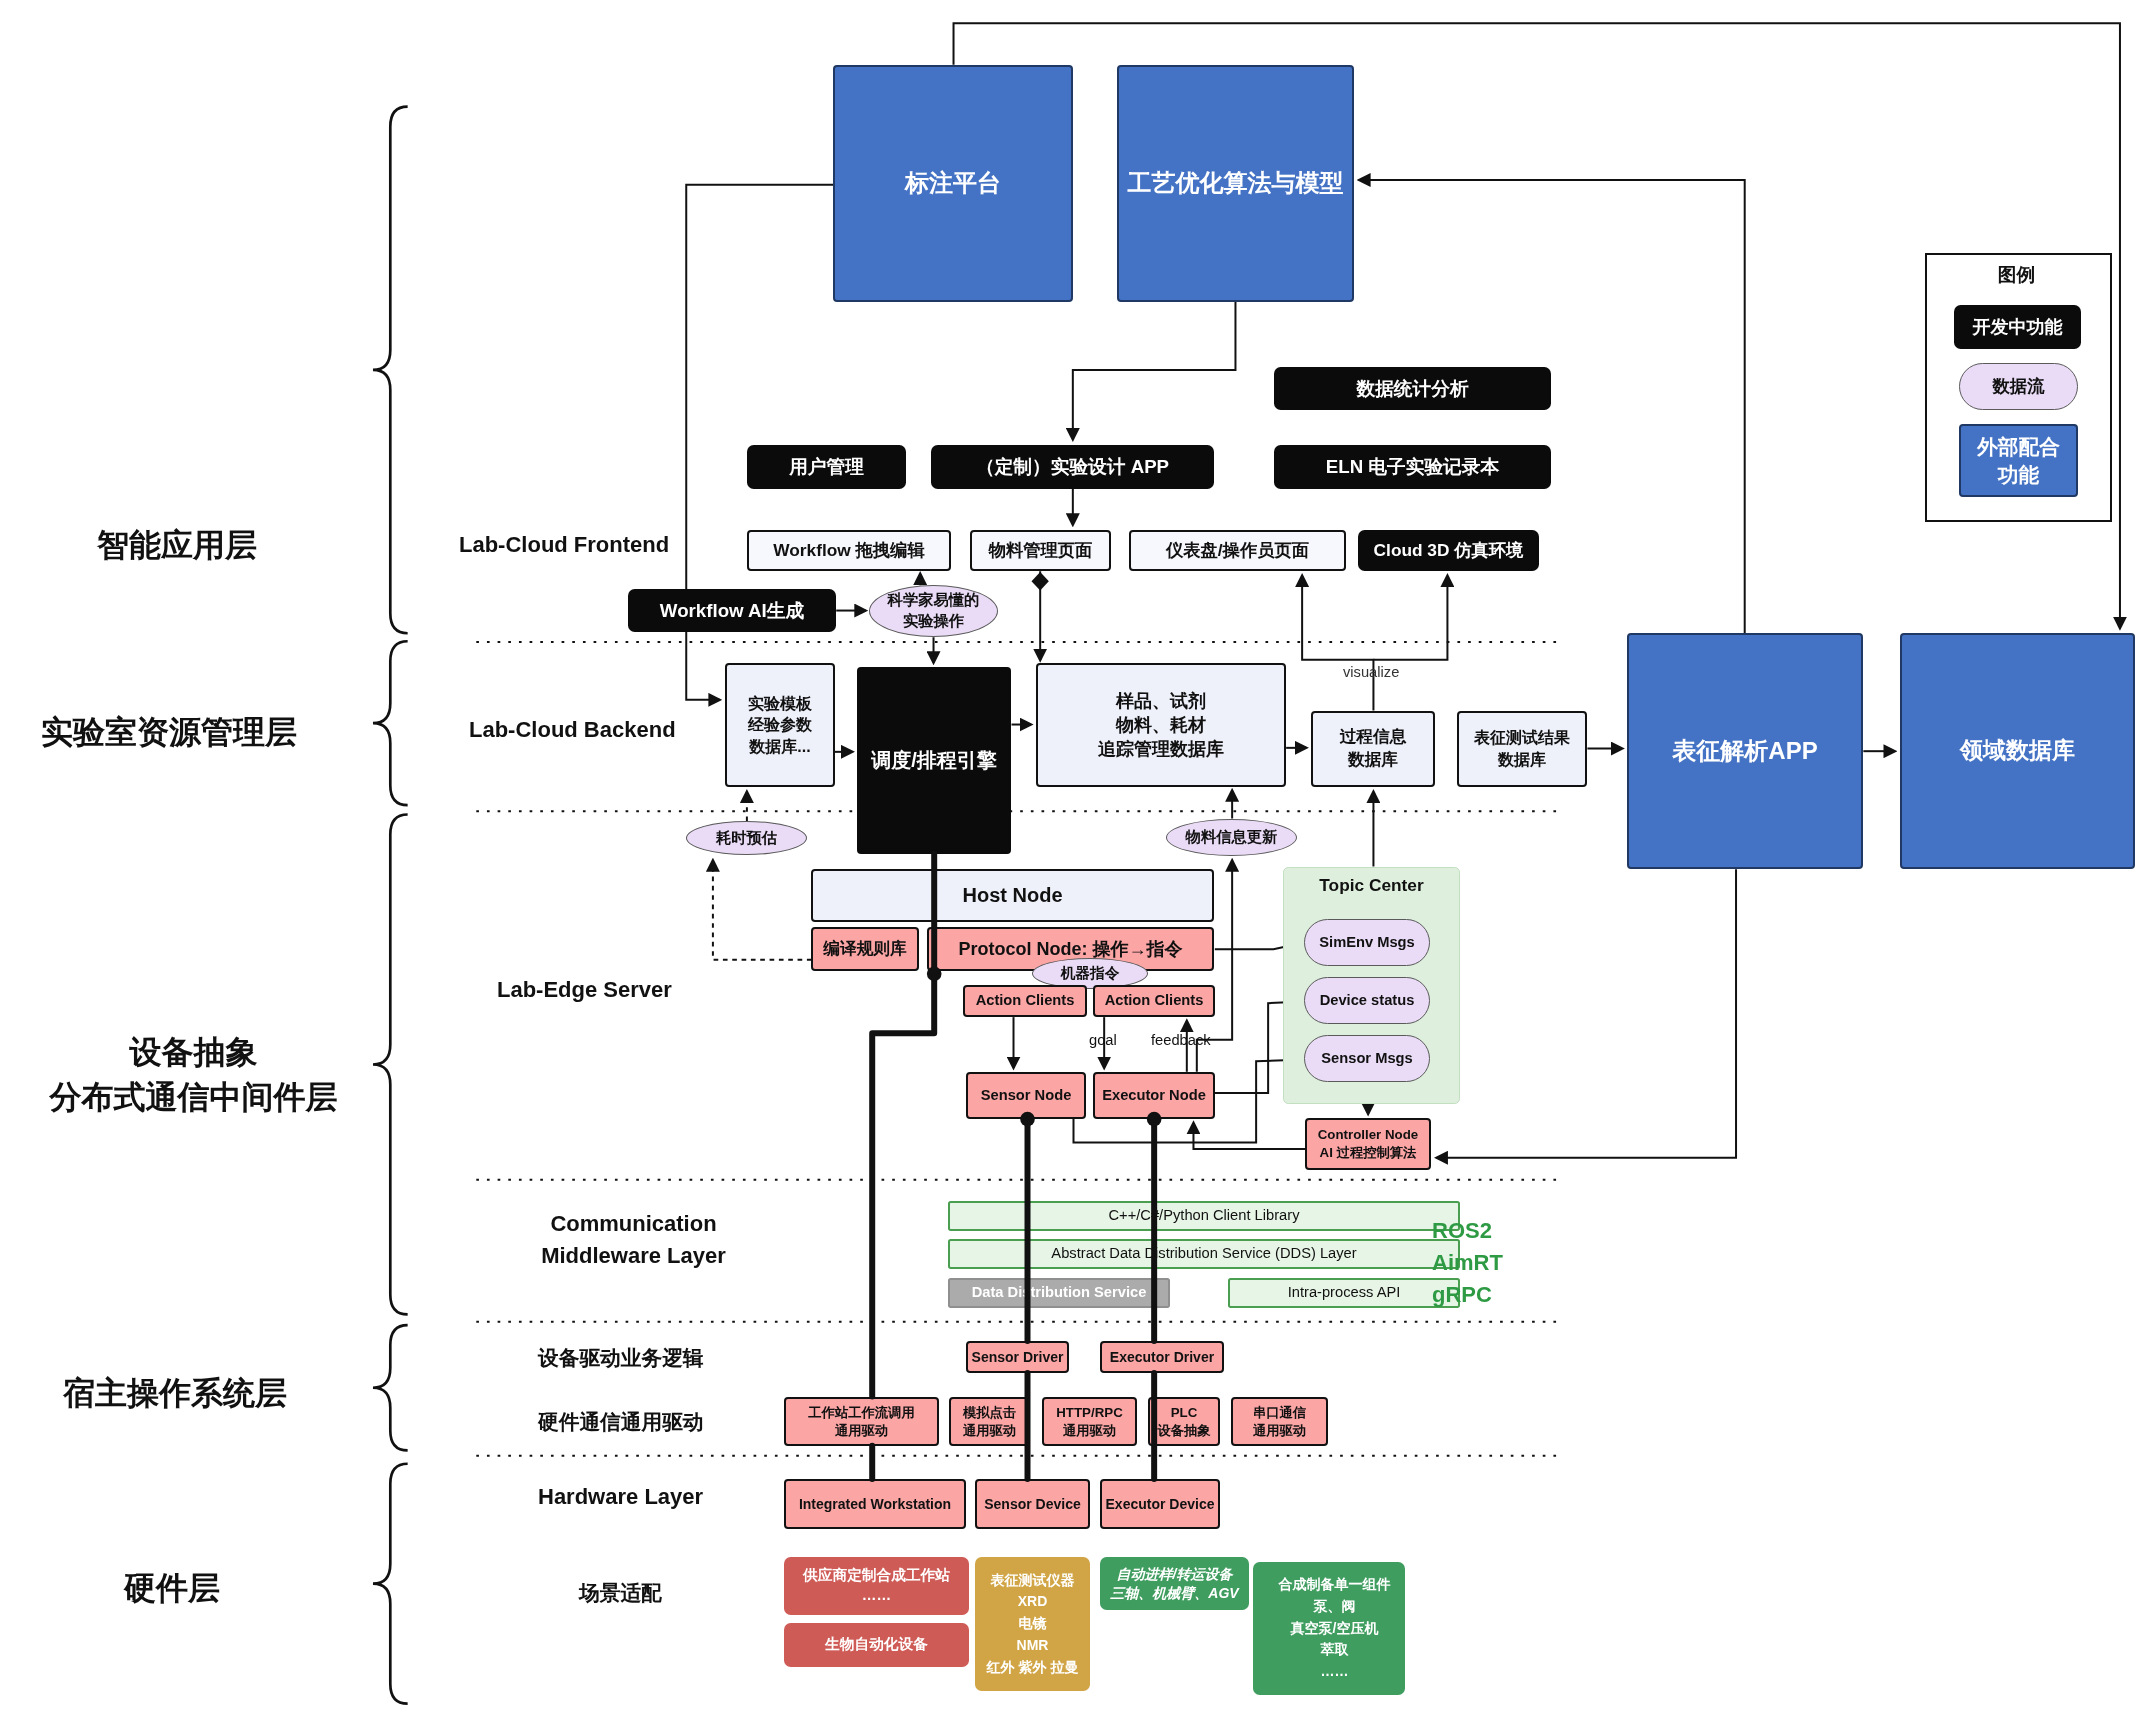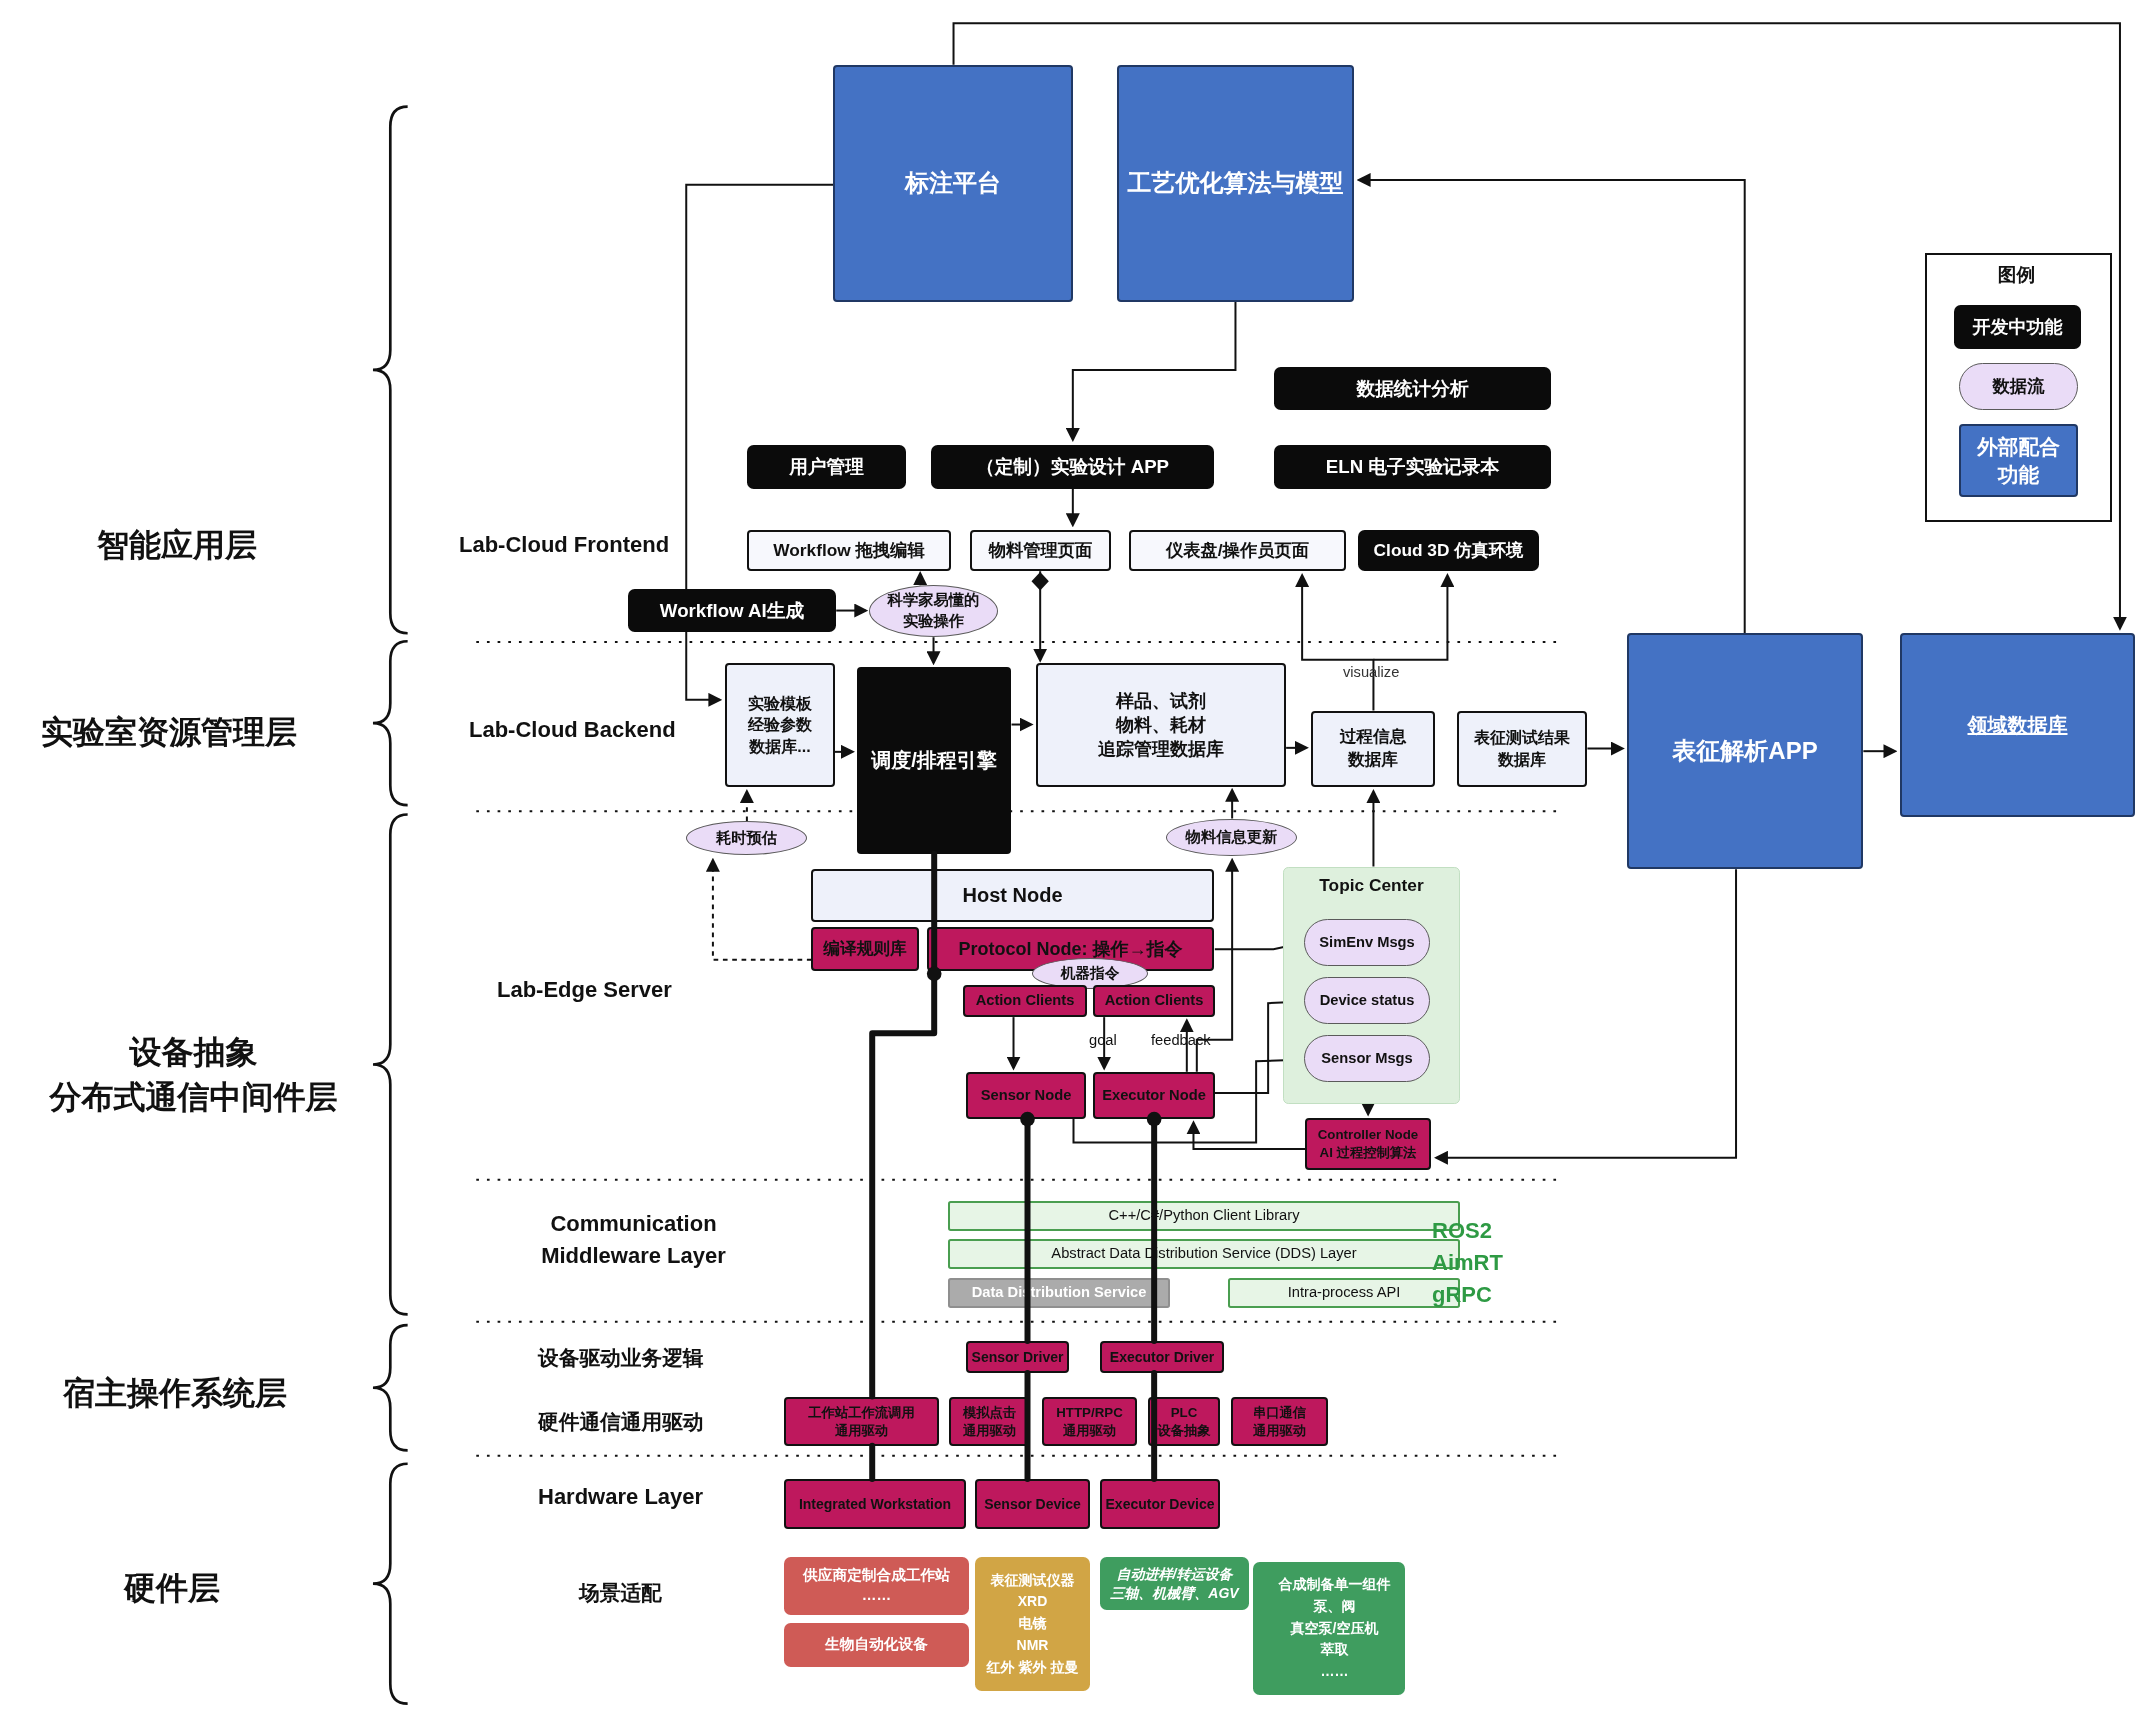--- a/index.html
+++ b/index.html
@@ -5,21 +5,21 @@
   body{margin:0;background:#fff;}
   .stage{position:relative;width:2151px;height:1715px;background:#fff;
          font-family:"Liberation Sans","DejaVu Sans",sans-serif;color:#111;overflow:hidden;}
   .layer-svg{position:absolute;left:0;top:0;}
   .b{position:absolute;box-sizing:border-box;display:flex;align-items:center;justify-content:center;
      text-align:center;white-space:pre-line;line-height:1.35;}
   .blk{background:#0b0b0b;color:#fff;border-radius:6.7px;font-weight:700;}
   .blue{background:#4472c4;color:#fff;border:2px solid #203864;border-radius:4px;font-weight:700;}
   .wht{background:#f7f8fd;border:2px solid #111;border-radius:4px;font-weight:700;}
   .db{background:#eef1fa;border:2px solid #111;border-radius:4px;font-weight:700;}
-  .node{background:#be185d;border:2px solid #111;border-radius:4px;font-weight:600;}
+  .node{background:#fca5a5;border:2px solid #111;border-radius:4px;font-weight:600;}
   .ell{background:#eadcf7;border:1.3px solid #5a5a5a;border-radius:50%;font-weight:600;}
   .pill{background:#eadcf7;border:1.3px solid #5a5a5a;border-radius:666px;font-weight:600;}
   .gpanel{background:#def0dd;border:1.3px solid #c2dfc2;border-radius:5.3px;}
   .grow{background:#e7f5e6;border:2px solid #4a9e50;border-radius:2.7px;font-weight:400;}
   .gray{background:#ababab;border:2px solid #8f8f8f;border-radius:2.7px;color:#fff;font-weight:600;}
   .red{background:#cf5b56;color:#fff;border-radius:6.7px;font-weight:700;}
   .yel{background:#d1a545;color:#fff;border-radius:6.7px;font-weight:700;}
   .grn{background:#3f9d5f;color:#fff;border-radius:6.7px;font-weight:700;}
   .lbl{position:absolute;font-weight:700;white-space:pre-line;}
   .plain{font-weight:400;}
@@ -136,21 +136,21 @@
 数据库...</div>
   <div class="b blk" style="left:857px;top:667px;width:154px;height:187px;font-size:20px;border-radius:4px;">调度/排程引擎</div>
   <div class="b db" style="left:1036px;top:663px;width:250px;height:124px;font-size:18px;">样品、试剂
 物料、耗材
 追踪管理数据库</div>
   <div class="b db" style="left:1311px;top:711px;width:124px;height:76px;font-size:16.7px;">过程信息
 数据库</div>
   <div class="b db" style="left:1457px;top:711px;width:130px;height:76px;font-size:16px;">表征测试结果
 数据库</div>
   <div class="b blue" style="left:1627px;top:633px;width:236px;height:236px;font-size:24px;">表征解析APP</div>
-  <div class="b blue" style="left:1900px;top:633px;width:235px;height:184px;font-size:20px;text-decoration:underline;">领域数据库</div>
+  <div class="b blue" style="left:1900px;top:633px;width:235px;height:236px;font-size:23px;">领域数据库</div>
   <div class="lbl plain" style="left:1343px;top:664px;font-size:14.7px;color:#333;">visualize</div>
   <div class="b ell" style="left:686px;top:821px;width:121px;height:34px;font-size:15.3px;">耗时预估</div>
   <div class="b ell" style="left:1166px;top:819px;width:131px;height:37px;font-size:15.3px;">物料信息更新</div>
 
   <div class="b db" style="left:811px;top:869px;width:403px;height:53px;font-size:20px;">Host Node</div>
   <div class="b node" style="left:811px;top:927px;width:108px;height:44px;font-weight:700;font-size:16.7px;">编译规则库</div>
   <div class="b node" style="left:927px;top:927px;width:287px;height:44px;font-weight:700;font-size:18px;">Protocol Node: 操作→指令</div>
   <div class="b ell" style="left:1032px;top:958px;width:116px;height:31px;font-size:14.7px;">机器指令</div>
   <div class="b node" style="left:963px;top:985px;width:124px;height:32px;font-weight:700;font-size:14.7px;">Action Clients</div>
   <div class="b node" style="left:1093px;top:985px;width:122px;height:32px;font-weight:700;font-size:14.7px;">Action Clients</div>

